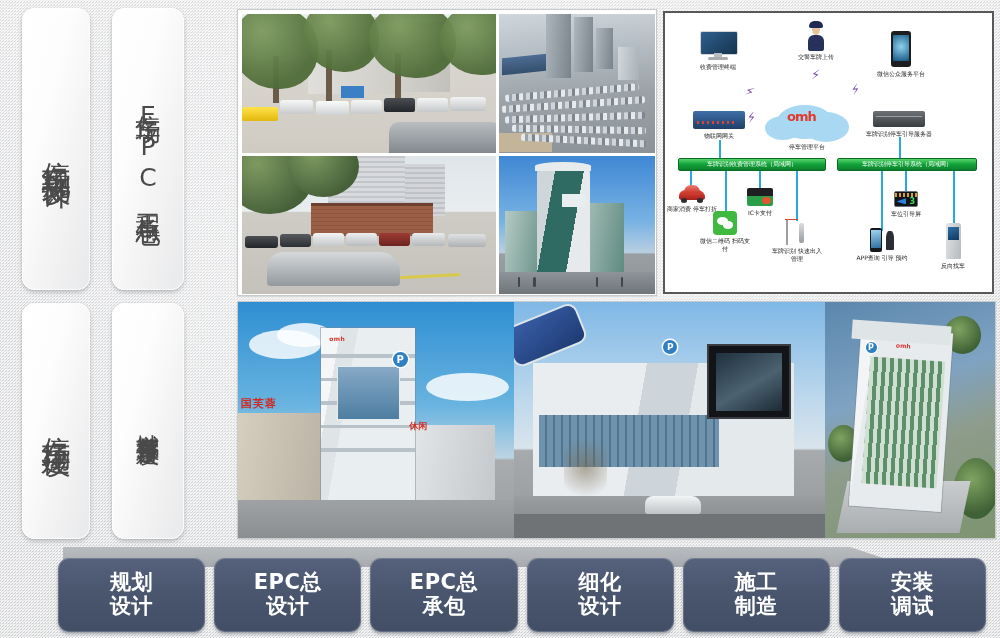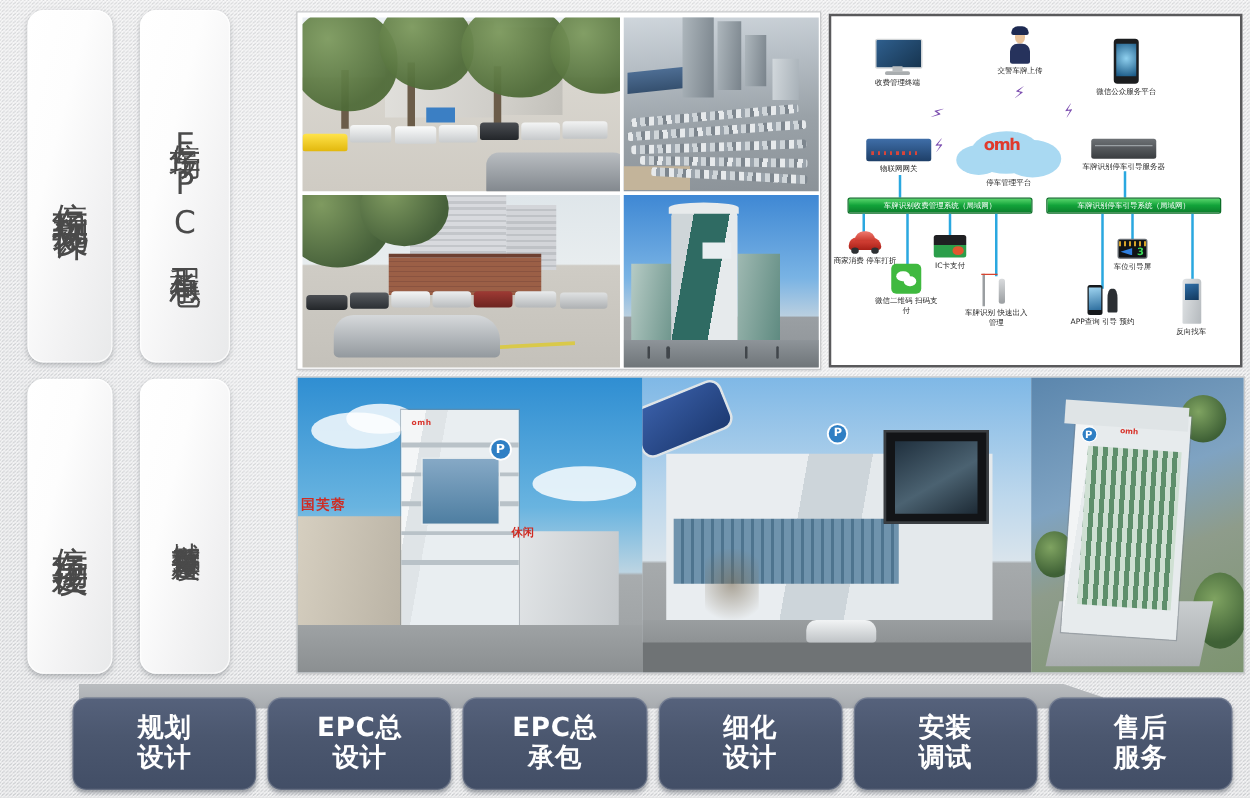--- a/index.html
+++ b/index.html
@@ -540,17 +540,17 @@
 
 <div id="steps">
   <div class="step">规划
 设计</div>
   <div class="step">EPC总
 设计</div>
   <div class="step">EPC总
 承包</div>
   <div class="step">细化
 设计</div>
+  <div class="step">施工
+制造</div>
   <div class="step">安装
 调试</div>
-  <div class="step">售后
-服务</div>
 </div>
 
 </body></html>

